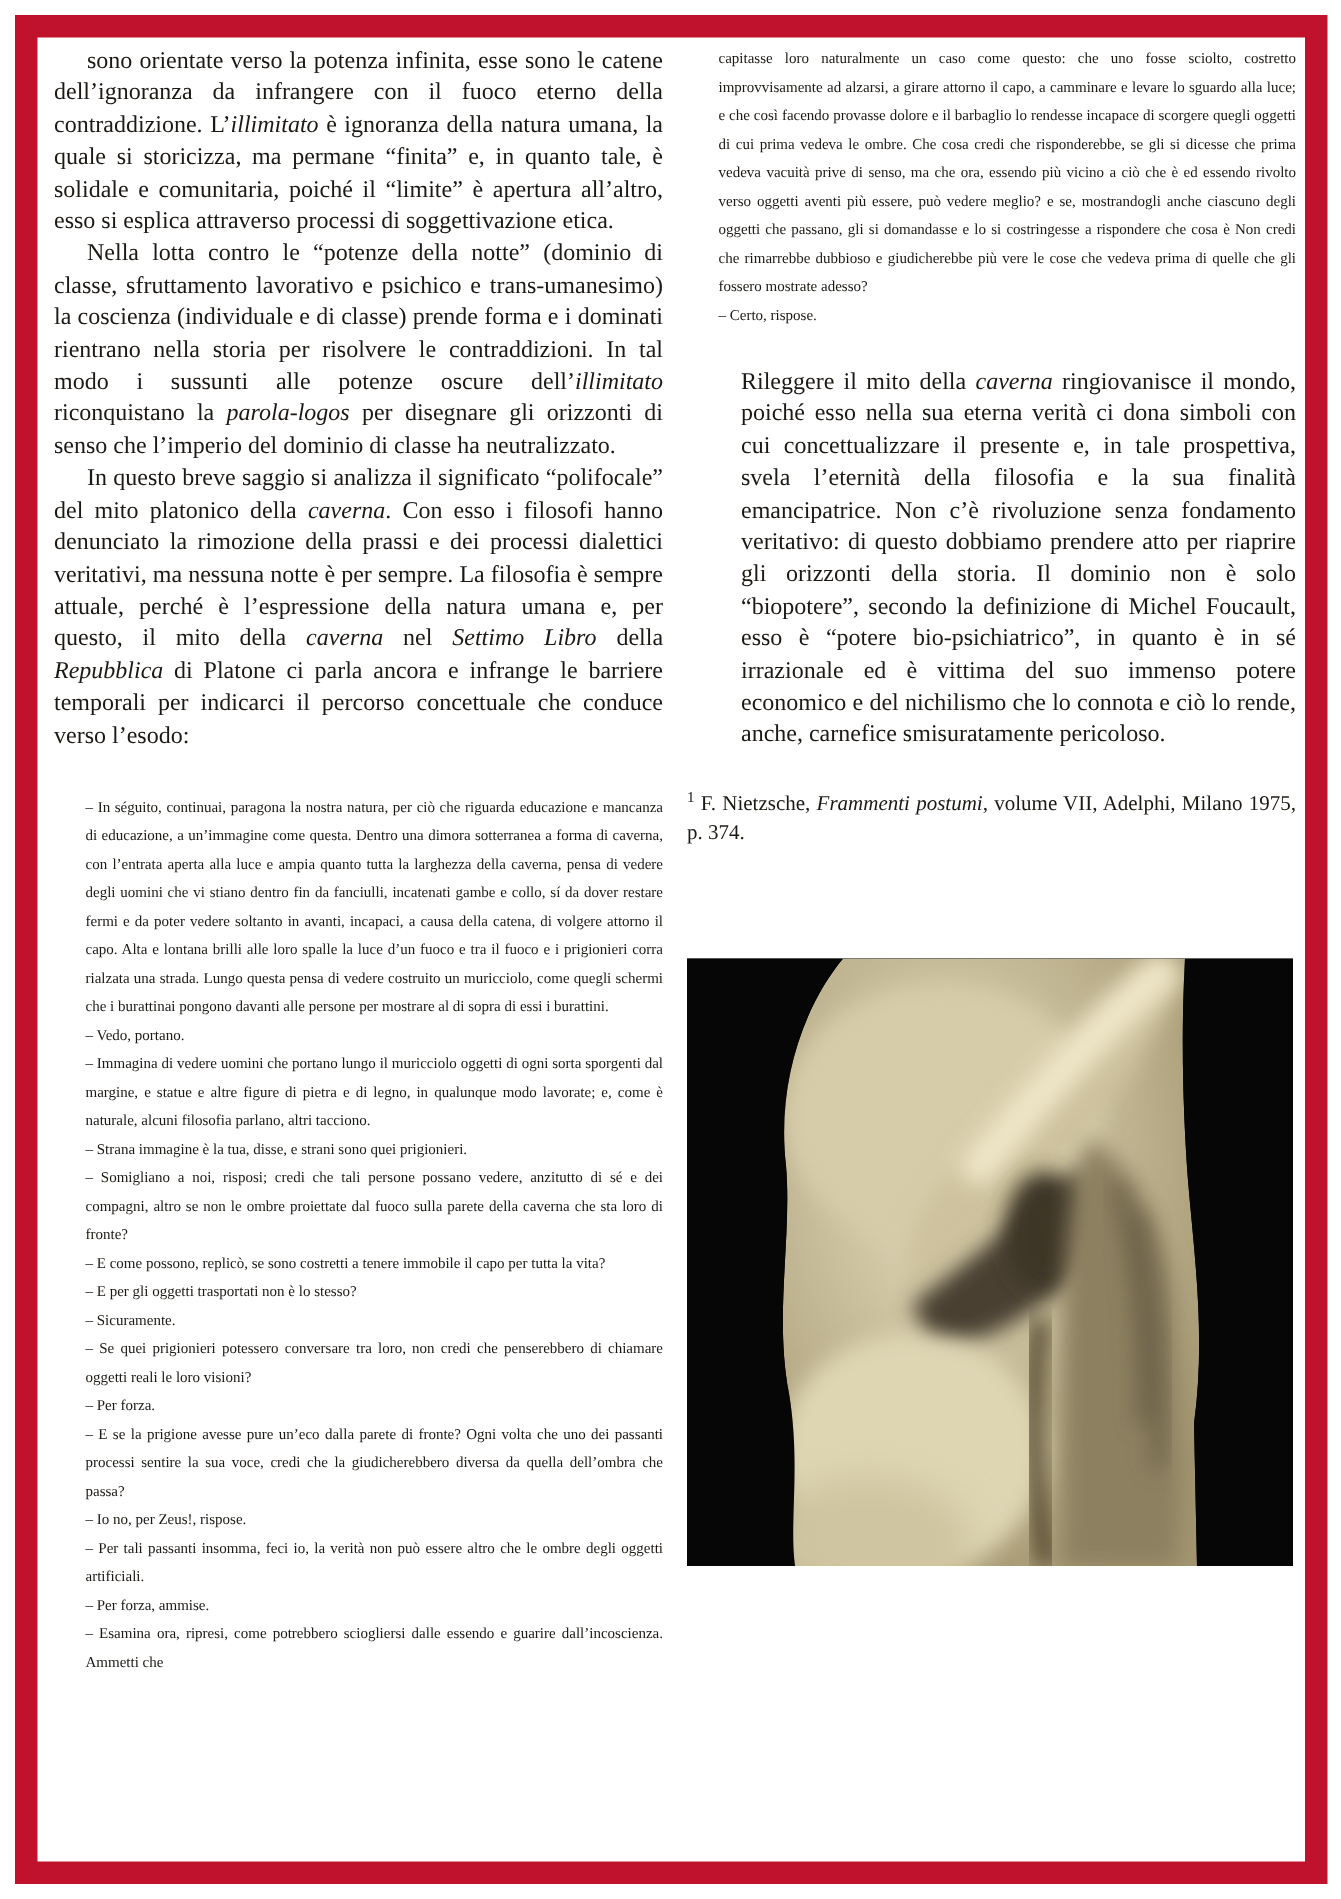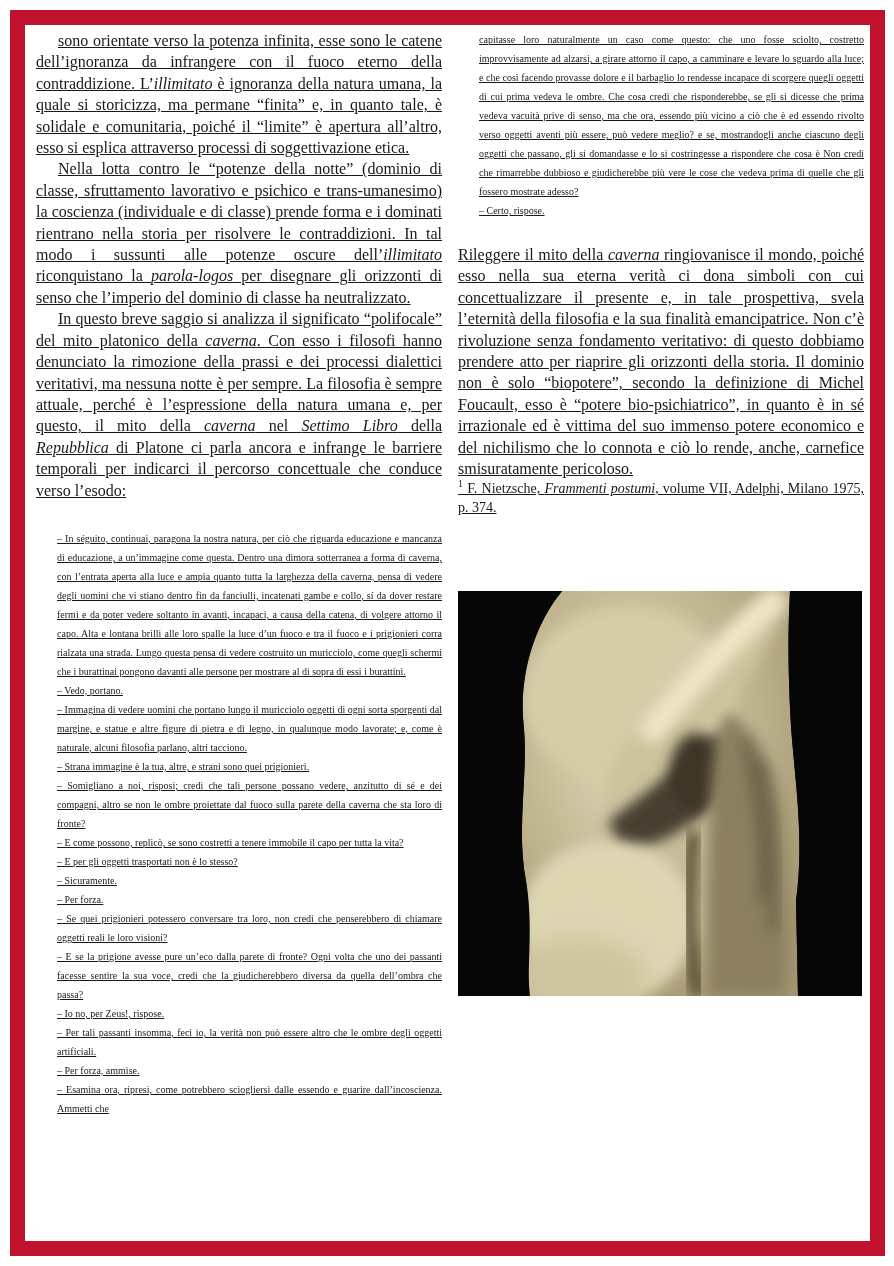--- a/index.html
+++ b/index.html
@@ -24,36 +24,37 @@
     border:15px solid var(--red);
     pointer-events:none;
   }
   .content{
     position:absolute;left:36px;top:30px;width:828px;height:1196px;
     display:flex;gap:16px;
   }
   .col{
     width:406px;height:100%;overflow:hidden;
     text-align:justify;
-    hyphens:auto;text-decoration:underline;-webkit-hyphens:auto;
+    hyphens:auto;-webkit-hyphens:auto;
   }
   p.main{
     font-size:16px;line-height:21.4px;
     text-indent:22px;
   }
-  p.main.noindent{text-indent:0;}
+  p.main.noindent{text-indent:0;margin-left:36px;}
   .quote{
     margin-top:28px;
     padding-left:21px;
   }
   .quote p{
     font-size:10px;line-height:19px;
     text-indent:0;
   }
   .footnote{
+    margin-top:26px;
     font-size:14px;line-height:19px;
     text-align:justify;
   }
   .footnote sup{font-size:10px;line-height:0;}
   .rcol-paragraphs{margin-top:24px;}
   figure.artwork{
     margin-top:74px;
     width:404px;height:405px;
     background:#060606;
     overflow:hidden;
@@ -72,28 +73,28 @@
     <div class="col">
       <div>
           <p class="main">sono orientate verso la potenza infinita, esse sono le catene dell’ignoranza da infrangere con il fuoco eterno della contraddizione. L’<i>illimitato</i> è ignoranza della natura umana, la quale si storicizza, ma permane “finita” e, in quanto tale, è solidale e comunitaria, poiché il “limite” è apertura all’altro, esso si esplica attraverso processi di soggettivazione etica.</p>
           <p class="main">Nella lotta contro le “potenze della notte” (dominio di classe, sfruttamento lavorativo e psichico e trans-umanesimo) la coscienza (individuale e di classe) prende forma e i dominati rientrano nella storia per risolvere le contraddizioni. In tal modo i sussunti alle potenze oscure dell’<i>illimitato</i> riconquistano la <i>parola-logos</i> per disegnare gli orizzonti di senso che l’imperio del dominio di classe ha neutralizzato.</p>
           <p class="main">In questo breve saggio si analizza il significato “polifocale” del mito platonico della <i>caverna</i>. Con esso i filosofi hanno denunciato la rimozione della prassi e dei processi dialettici veritativi, ma nessuna notte è per sempre. La filosofia è sempre attuale, perché è l’espressione della natura umana e, per questo, il mito della <i>caverna</i> nel <i>Settimo Libro</i> della <i>Repubblica</i> di Platone ci parla ancora e infrange le barriere temporali per indicarci il percorso concettuale che conduce verso l’esodo:</p>
         </div>
       <div class="quote">
           <p class="q">– In séguito, continuai, paragona la nostra natura, per ciò che riguarda educazione e mancanza di educazione, a un’immagine come questa. Dentro una dimora sotterranea a forma di caverna, con l’entrata aperta alla luce e ampia quanto tutta la larghezza della caverna, pensa di vedere degli uomini che vi stiano dentro fin da fanciulli, incatenati gambe e collo, sí da dover restare fermi e da poter vedere soltanto in avanti, incapaci, a causa della catena, di volgere attorno il capo. Alta e lontana brilli alle loro spalle la luce d’un fuoco e tra il fuoco e i prigionieri corra rialzata una strada. Lungo questa pensa di vedere costruito un muricciolo, come quegli schermi che i burattinai pongono davanti alle persone per mostrare al di sopra di essi i burattini.</p>
           <p class="q">– Vedo, portano.</p>
           <p class="q">– Immagina di vedere uomini che portano lungo il muricciolo oggetti di ogni sorta sporgenti dal margine, e statue e altre figure di pietra e di legno, in qualunque modo lavorate; e, come è naturale, alcuni filosofia parlano, altri tacciono.</p>
-          <p class="q">– Strana immagine è la tua, altre, e strani sono quei prigionieri.</p>
+          <p class="q">– Strana immagine è la tua, disse, e strani sono quei prigionieri.</p>
           <p class="q">– Somigliano a noi, risposi; credi che tali persone possano vedere, anzitutto di sé e dei compagni, altro se non le ombre proiettate dal fuoco sulla parete della caverna che sta loro di fronte?</p>
           <p class="q">– E come possono, replicò, se sono costretti a tenere immobile il capo per tutta la vita?</p>
           <p class="q">– E per gli oggetti trasportati non è lo stesso?</p>
           <p class="q">– Sicuramente.</p>
+          <p class="q">– Se quei prigionieri potessero conversare tra loro, non credi che penserebbero di chiamare oggetti reali le loro visioni?</p>
           <p class="q">– Per forza.</p>
-          <p class="q">– Se quei prigionieri potessero conversare tra loro, non credi che penserebbero di chiamare oggetti reali le loro visioni?</p>
-          <p class="q">– E se la prigione avesse pure un’eco dalla parete di fronte? Ogni volta che uno dei passanti facesse sentire la sua voce, credi che la giudicherebbero diversa da quella dell’ombra che passa?</p>
+          <p class="q">– E se la prigione avesse pure un’eco dalla parete di fronte? Ogni volta che uno dei passanti processi sentire la sua voce, credi che la giudicherebbero diversa da quella dell’ombra che passa?</p>
           <p class="q">– Io no, per Zeus!, rispose.</p>
           <p class="q">– Per tali passanti insomma, feci io, la verità non può essere altro che le ombre degli oggetti artificiali.</p>
           <p class="q">– Per forza, ammise.</p>
           <p class="q">– Esamina ora, ripresi, come potrebbero sciogliersi dalle essendo e guarire dall’incoscienza. Ammetti che</p>
         </div>
     </div>
 
     <div class="col">
       <div class="quote" style="margin-top:0;">
           <p class="q">capitasse loro naturalmente un caso come questo: che uno fosse sciolto, costretto improvvisamente ad alzarsi, a girare attorno il capo, a camminare e levare lo sguardo alla luce; e che così facendo provasse dolore e il barbaglio lo rendesse incapace di scorgere quegli oggetti di cui prima vedeva le ombre. Che cosa credi che risponderebbe, se gli si dicesse che prima vedeva vacuità prive di senso, ma che ora, essendo più vicino a ciò che è ed essendo rivolto verso oggetti aventi più essere, può vedere meglio? e se, mostrandogli anche ciascuno degli oggetti che passano, gli si domandasse e lo si costringesse a rispondere che cosa è Non credi che rimarrebbe dubbioso e giudicherebbe più vere le cose che vedeva prima di quelle che gli fossero mostrate adesso?</p>

